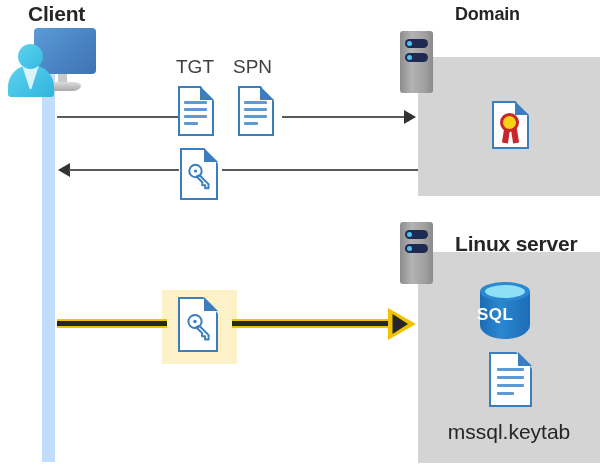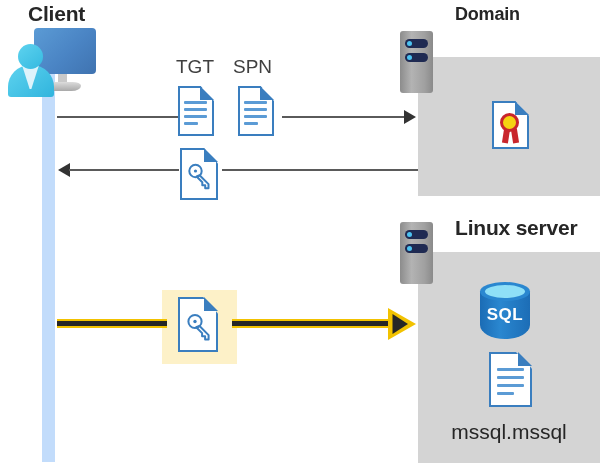--- a/index.html
+++ b/index.html
@@ -42,21 +42,21 @@
   }
   #dc-title {
     left: 455px;
     top: 2px;
     font-size: 18px;
     line-height: 25px;
     font-weight: bold;
   }
   #linux-title {
     left: 455px;
-    top: 216px;
+    top: 232px;
     font-size: 21px;
   }
 
   
   .panel {
     background: #d4d4d4;
   }
   #dc-panel {
     left: 418px;
     top: 57px;
@@ -249,21 +249,20 @@
     position: absolute;
     left: 8px; top: 4px;
     width: 40px; height: 13px;
     border-radius: 50%;
     background: #8fe0f7;
   }
   .cyl-text {
     position: absolute;
     left: 0; top: 24px;
     width: 56px;
-    text-align: center;
     color: #ffffff;
     font-size: 17px;
     font-weight: bold;
     letter-spacing: 0.5px;
   }
 
   
   #cert-icon { left: 492px; top: 101px; width: 37px; height: 48px; }
   .seal-circle {
     position: absolute;
@@ -376,21 +375,21 @@
 
   <div class="doc" id="keytab-icon">
     <div class="body"></div>
     <div class="fold"></div>
     <div class="line" style="left:8px; top:16px; width:27px;"></div>
     <div class="line" style="left:8px; top:24px; width:27px;"></div>
     <div class="line" style="left:8px; top:32px; width:27px;"></div>
     <div class="line" style="left:8px; top:40px; width:17px;"></div>
   </div>
 
-  <div class="keytab-label">mssql.mssql</div>
+  <div class="keytab-label">mssql.keytab</div>
 
   <div class="gline" style="left:57px; top:116px; width:122px;"></div>
   <div class="gline" style="left:282px; top:116px; width:125px;"></div>
   <div class="arrowhead-r" style="left:404px; top:110px;"></div>
 
   <div class="smalllabel" style="left:176px; top:56px;">TGT</div>
   <div class="smalllabel" style="left:233px; top:56px;">SPN</div>
 
   <div class="doc" style="left:178px; top:86px; width:36px; height:50px;">
     <div class="body"></div>

